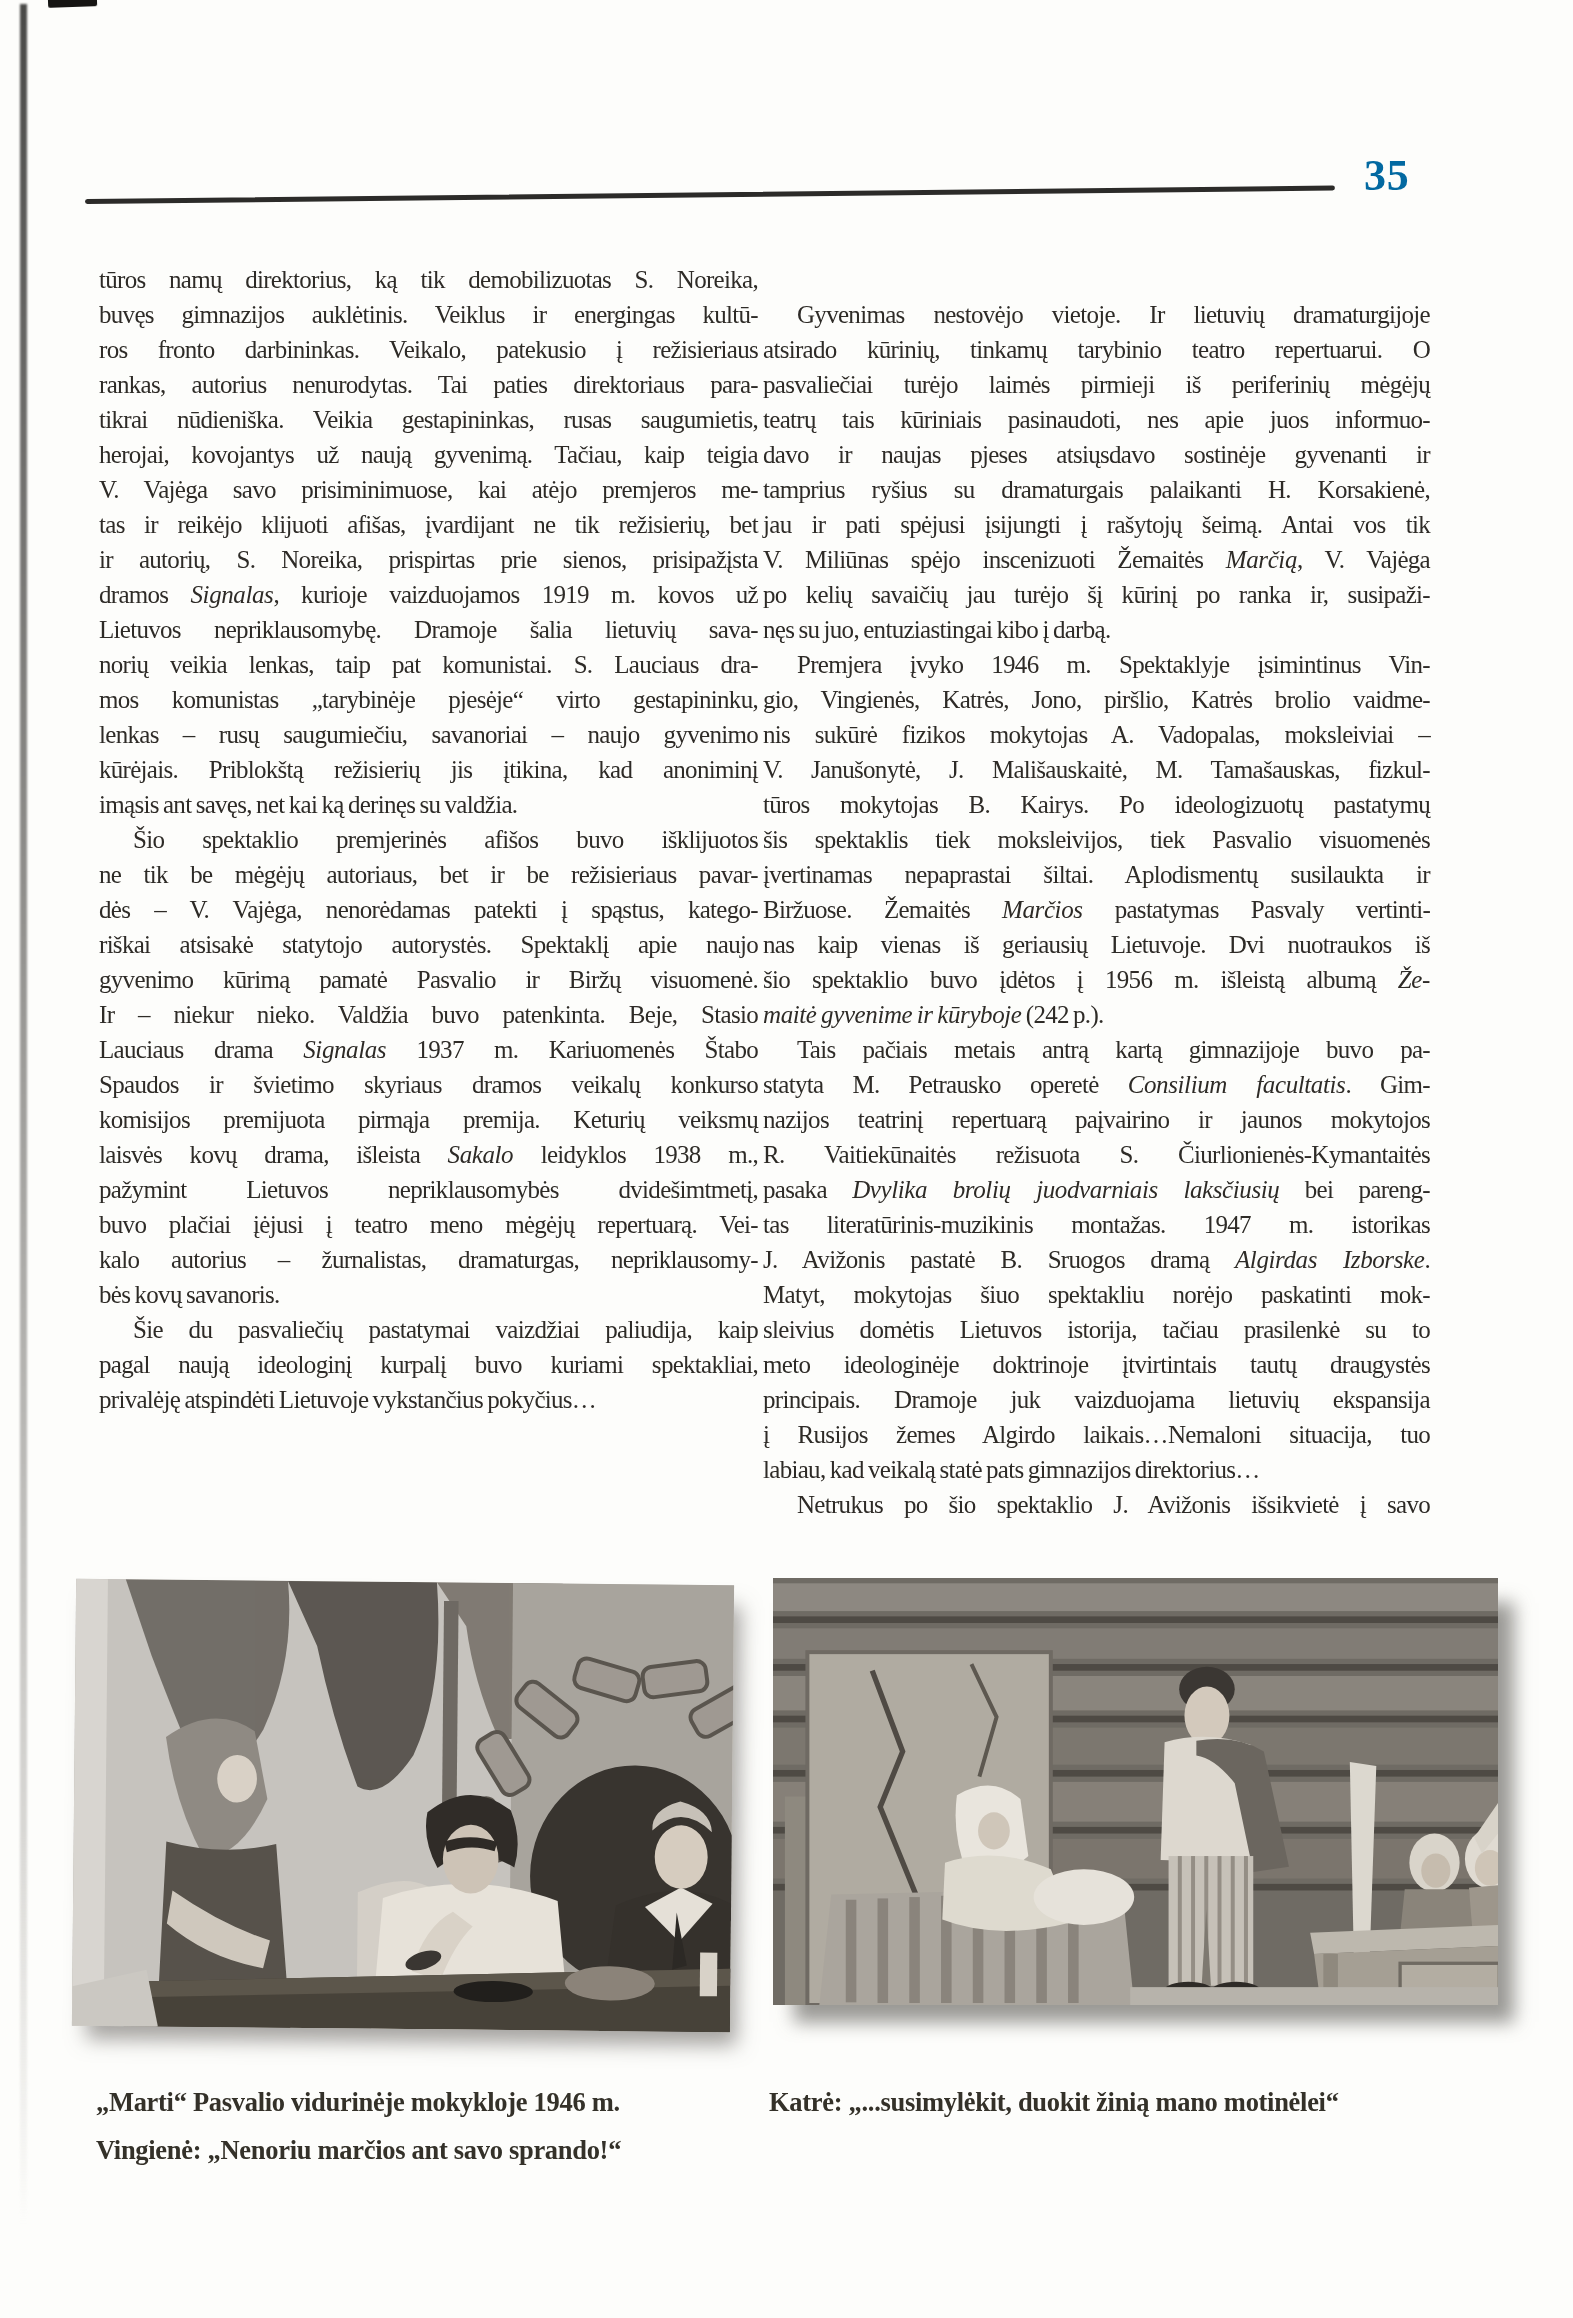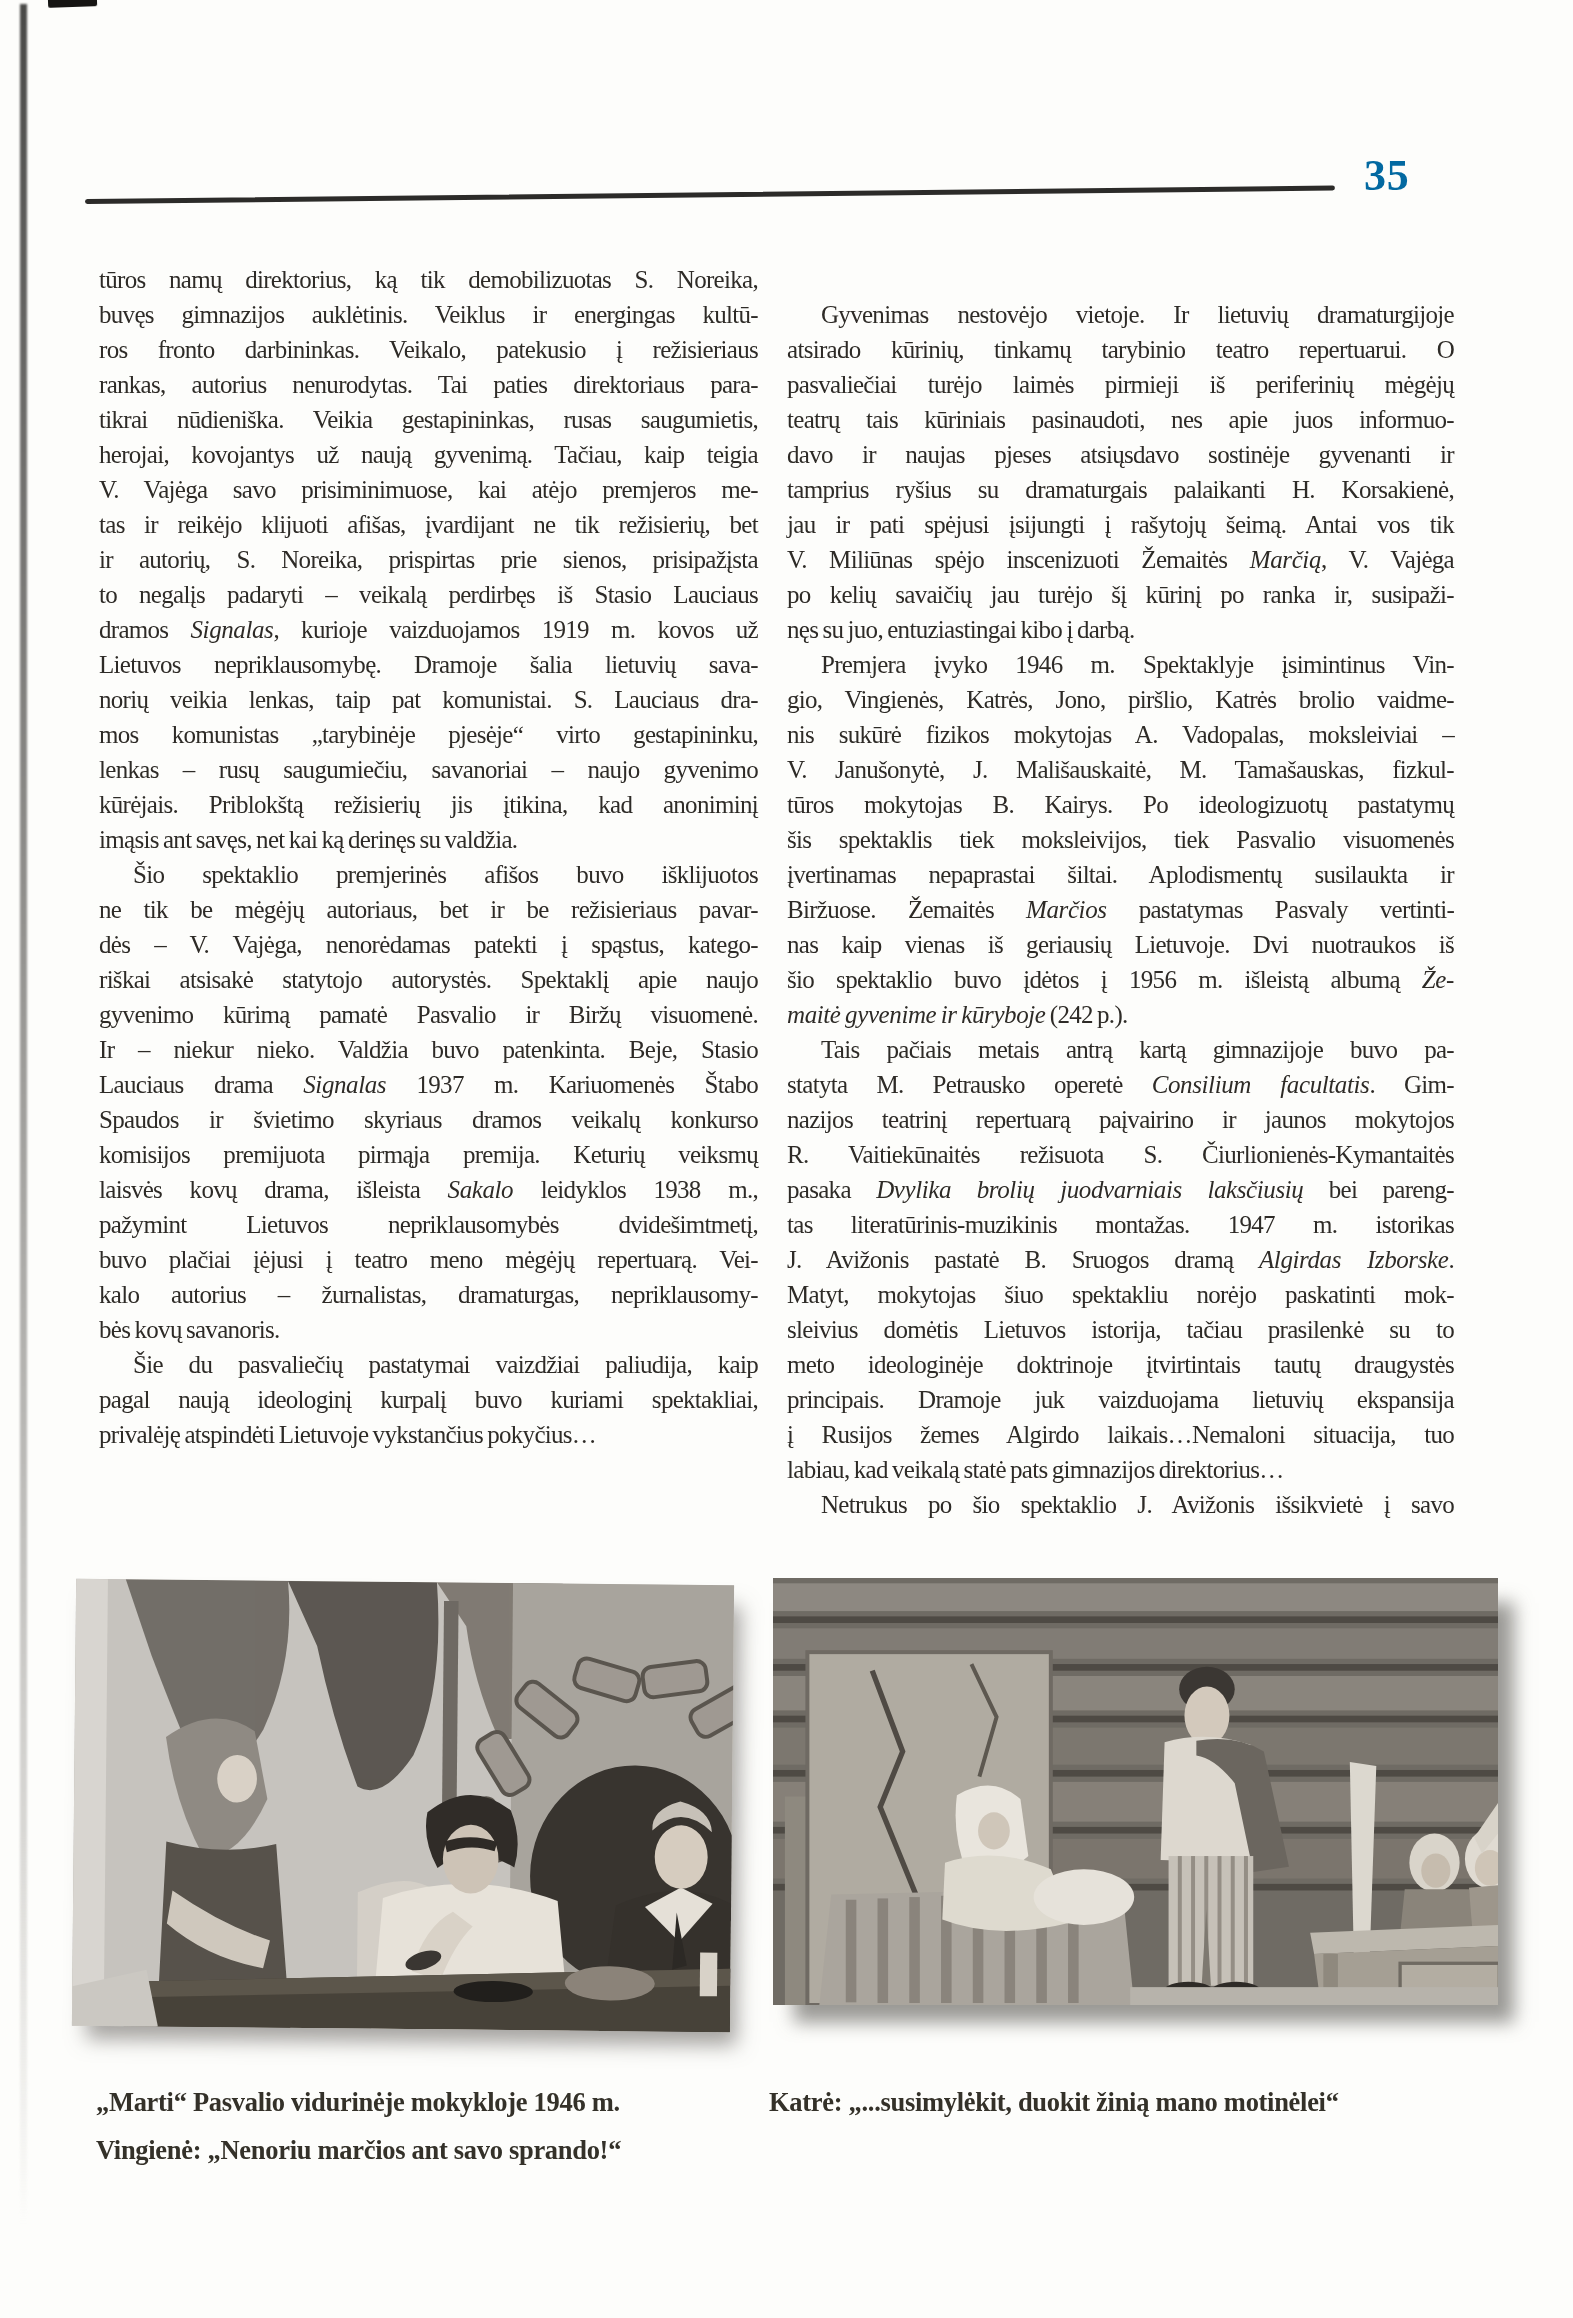--- a/index.html
+++ b/index.html
@@ -23,21 +23,21 @@
     position:absolute;left:85px;top:199px;width:1250px;height:4.6px;background:#2c2b29;
     transform:rotate(-0.62deg);transform-origin:left center;border-radius:2.6px;
   }
   .pagenum{
     position:absolute;left:1364px;top:150px;width:60px;
     font-weight:700;font-size:44px;color:#0369a1;letter-spacing:0.7px;
   }
   
   .col{position:absolute;top:262px;color:#2e2b27;}
   .col-left{left:99px;width:659px;}
-  .col-right{left:787px;width:667px;}
+  .col-right{left:763px;width:667px;}
   .tline{
     font-size:25px;line-height:35px;height:35px;
     letter-spacing:-0.7px;word-spacing:-1.3px;
     text-align:justify;text-align-last:justify;white-space:nowrap;
   }
   .tline.end{text-align-last:left;}
   .tline.ind{text-indent:34px;}
   .tline i{letter-spacing:-0.4px;}
   
   .photo{position:absolute;display:block;}
@@ -76,21 +76,20 @@
   <div class="col col-left">
       <div class="tline">tūros namų direktorius, ką tik demobilizuotas S. Noreika,</div>
       <div class="tline">buvęs gimnazijos auklėtinis. Veiklus ir energingas kultū-</div>
       <div class="tline">ros fronto darbininkas. Veikalo, patekusio į režisieriaus</div>
       <div class="tline">rankas, autorius nenurodytas. Tai paties direktoriaus para-</div>
       <div class="tline">tikrai nūdieniška. Veikia gestapininkas, rusas saugumietis,</div>
       <div class="tline">herojai, kovojantys už naują gyvenimą. Tačiau, kaip teigia</div>
       <div class="tline">V. Vajėga savo prisiminimuose, kai atėjo premjeros me-</div>
       <div class="tline">tas ir reikėjo klijuoti afišas, įvardijant ne tik režisierių, bet</div>
       <div class="tline">ir autorių, S. Noreika, prispirtas prie sienos, prisipažįsta</div>
-      <div class="tline">to negalįs padaryti – veikalą perdirbęs iš Stasio Lauciaus</div>
       <div class="tline">dramos <i>Signalas</i>, kurioje vaizduojamos 1919 m. kovos už</div>
       <div class="tline">Lietuvos nepriklausomybę. Dramoje šalia lietuvių sava-</div>
       <div class="tline">norių veikia lenkas, taip pat komunistai. S. Lauciaus dra-</div>
       <div class="tline">mos komunistas „tarybinėje pjesėje“ virto gestapininku,</div>
       <div class="tline">lenkas – rusų saugumiečiu, savanoriai – naujo gyvenimo</div>
       <div class="tline">kūrėjais. Priblokštą režisierių jis įtikina, kad anoniminį</div>
       <div class="tline end">imąsis ant savęs, net kai ką derinęs su valdžia.</div>
       <div class="tline ind">Šio spektaklio premjerinės afišos buvo išklijuotos</div>
       <div class="tline">ne tik be mėgėjų autoriaus, bet ir be režisieriaus pavar-</div>
       <div class="tline">dės – V. Vajėga, nenorėdamas patekti į spąstus, katego-</div>

